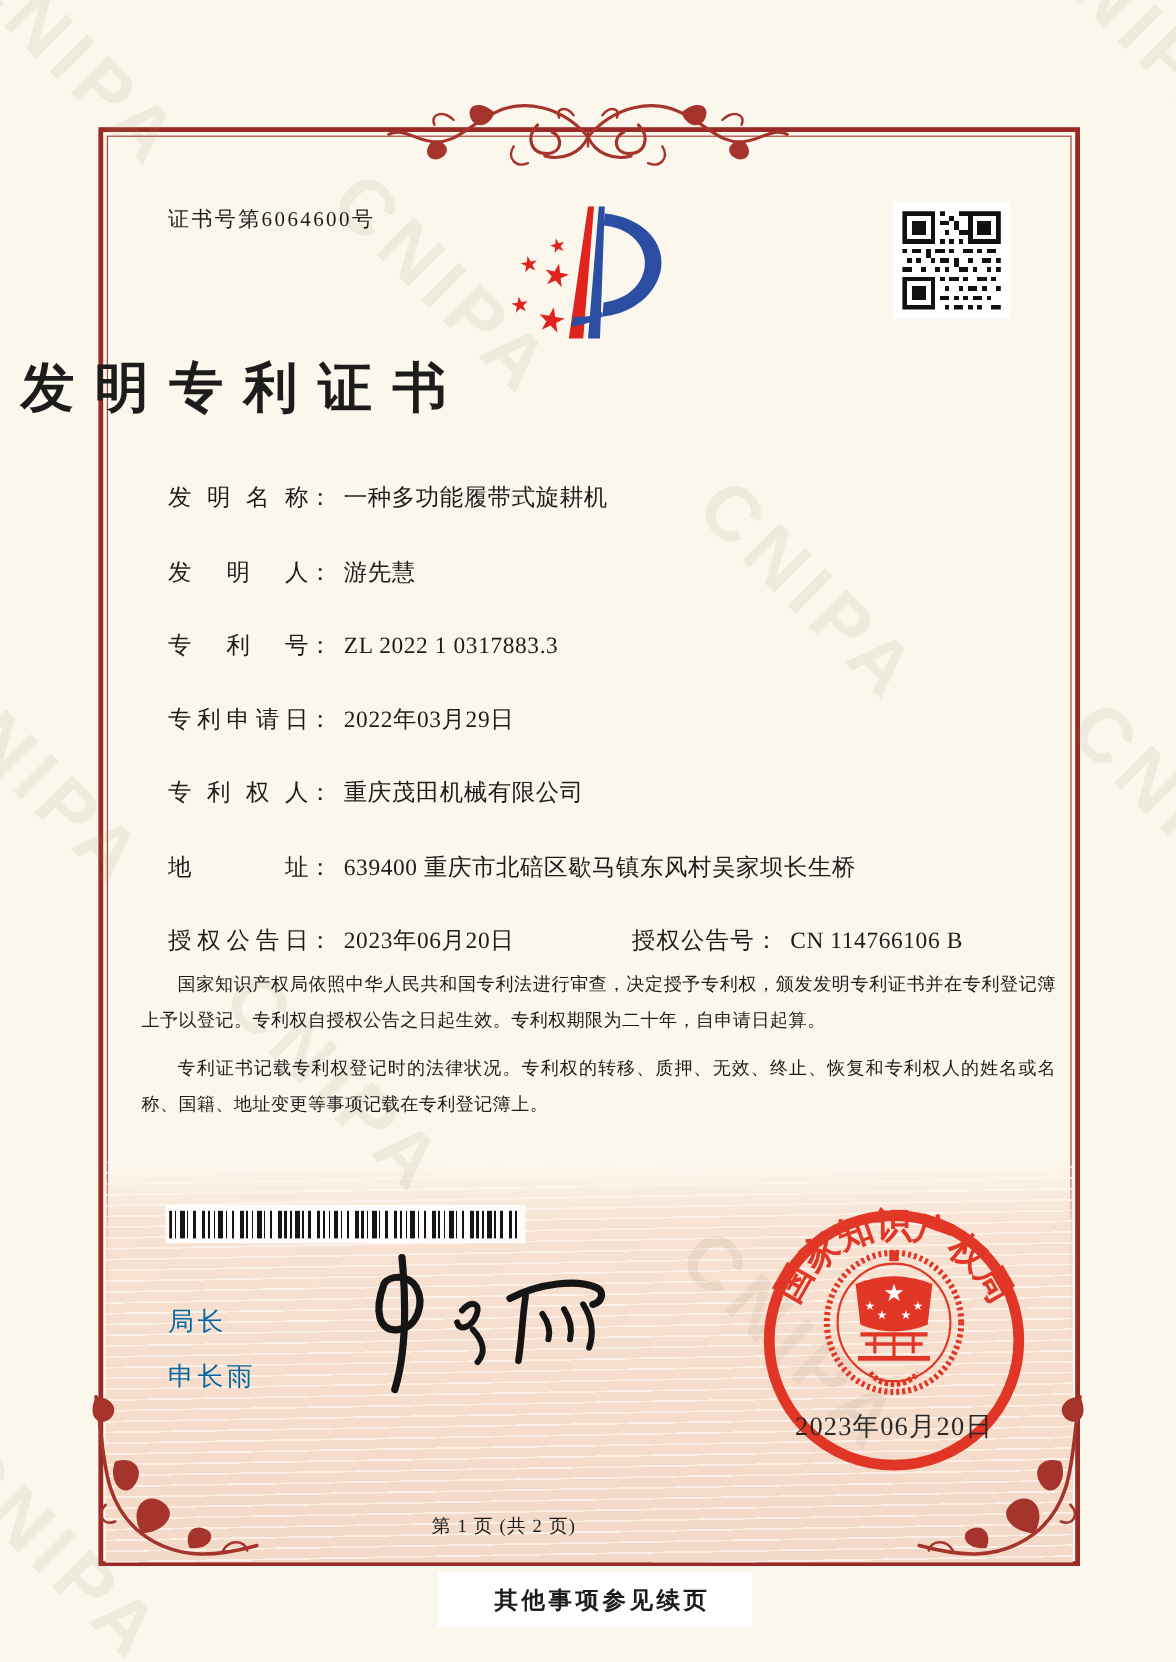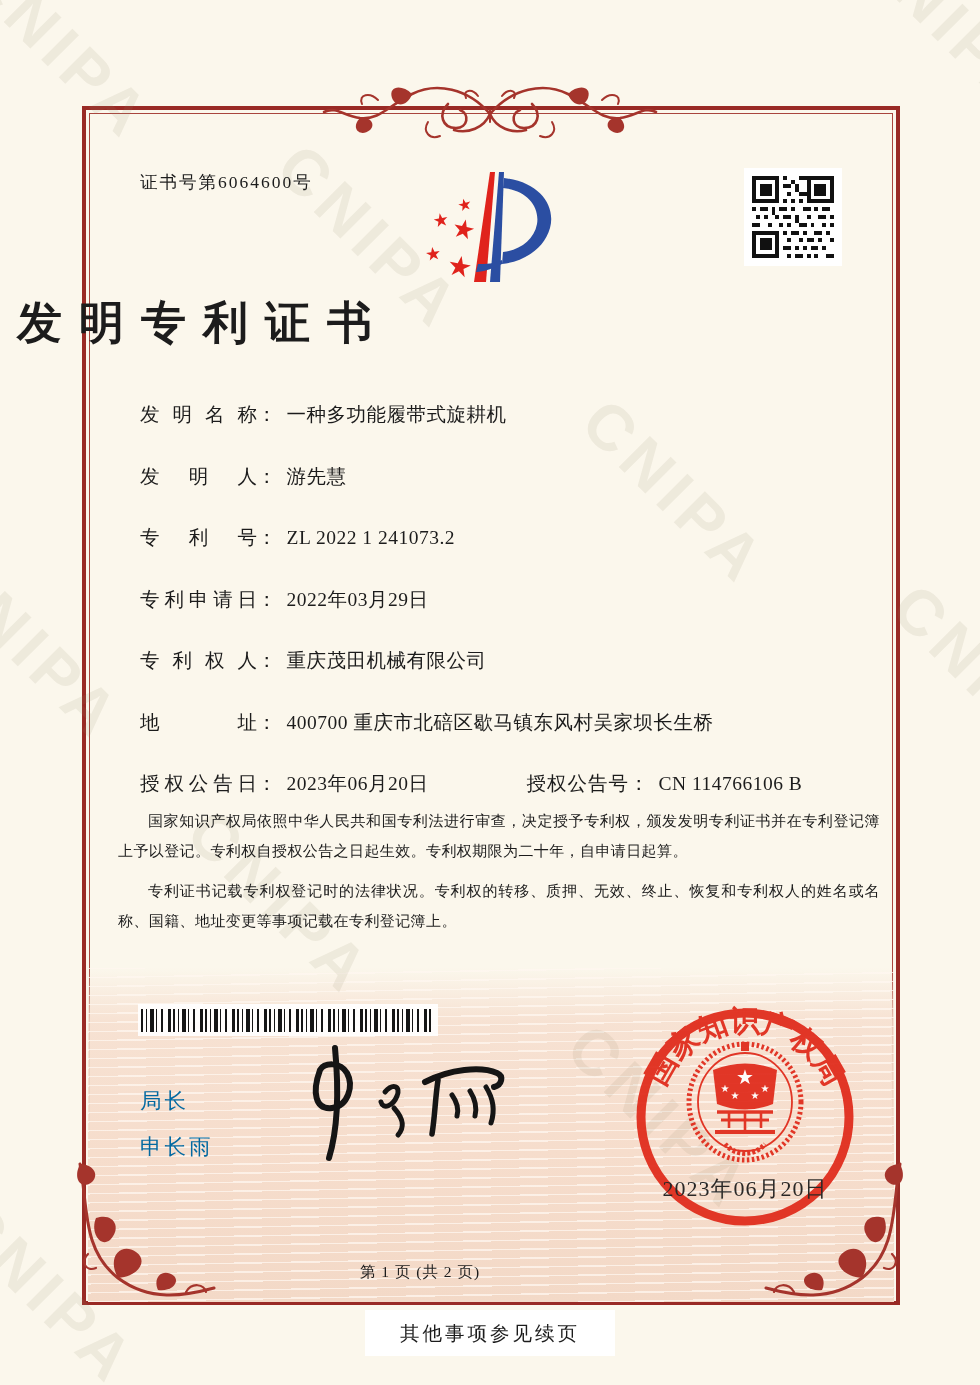--- a/index.html
+++ b/index.html
@@ -81,21 +81,21 @@
           font-size:21.5px;letter-spacing:3px;color:#0369a1;}
   .signer.t1{top:1086px;}
   .signer.t2{top:1132px;}
   .sig-svg{position:absolute;left:282px;top:1040px;z-index:4;}
   .seal-svg{position:absolute;left:626px;top:998px;z-index:4;}
 
   .page-num{position:absolute;left:0;top:1262px;width:840px;text-align:center;font-size:15.5px;z-index:3;letter-spacing:1px;}
   .cont-note{
     position:absolute;left:365px;top:1310px;width:250px;height:46px;background:#fff;z-index:3;
     display:flex;align-items:center;justify-content:center;
-    font-size:19.5px;letter-spacing:3px;font-weight:400;
+    font-size:19.5px;letter-spacing:3px;font-weight:700;padding-left:12px;
   }
 
   
   .orn{z-index:2;}
 </style>
 </head>
 <body>
 
 <div class="wm-layer">
   <div class="wm" style="left:-55px;top:10px">CNIPA</div>
@@ -223,21 +223,21 @@
       <span class="colon">：</span>
     <span class="fval">游先慧</span>
   </div>
   <div class="frow">
     <span class="jlabel">
         <span>专</span>
         <span>利</span>
         <span>号</span>
       </span>
       <span class="colon">：</span>
-    <span class="fval">ZL 2022 1 241073.2</span>
+    <span class="fval">ZL 2022 1 0317883.3</span>
   </div>
   <div class="frow">
     <span class="jlabel">
         <span>专</span>
         <span>利</span>
         <span>申</span>
         <span>请</span>
         <span>日</span>
       </span>
       <span class="colon">：</span>
@@ -252,21 +252,21 @@
       </span>
       <span class="colon">：</span>
     <span class="fval">重庆茂田机械有限公司</span>
   </div>
   <div class="frow">
     <span class="jlabel">
         <span>地</span>
         <span>址</span>
       </span>
       <span class="colon">：</span>
-    <span class="fval">400700 重庆市北碚区歇马镇东风村吴家坝长生桥</span>
+    <span class="fval">639400 重庆市北碚区歇马镇东风村吴家坝长生桥</span>
   </div>
   <div class="frow">
     <span class="jlabel">
         <span>授</span>
         <span>权</span>
         <span>公</span>
         <span>告</span>
         <span>日</span>
       </span>
       <span class="colon">：</span>

